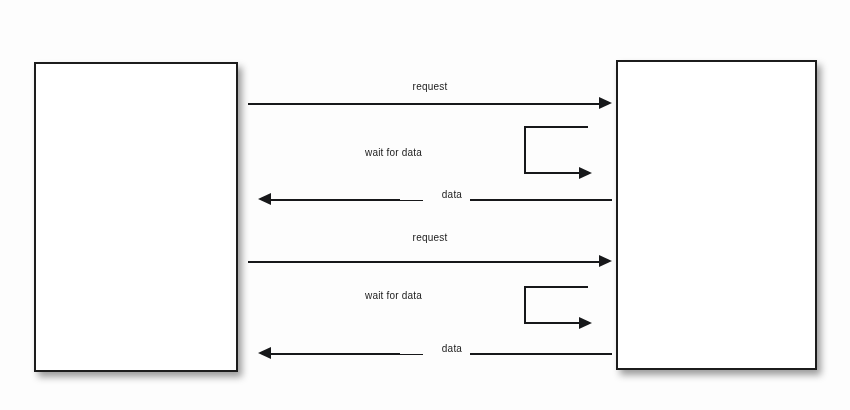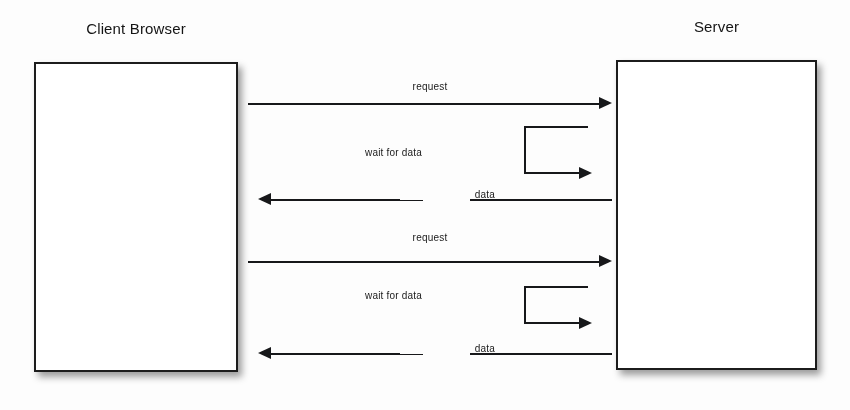--- a/index.html
+++ b/index.html
@@ -88,21 +88,21 @@
     color: #1a1a1a;
     white-space: nowrap;
     letter-spacing: 0.2px;
   }
   .msg-label.centered {
     text-align: center;
   }
   .msg-label.on-line {
     background: #fdfdfd;
     padding: 0 9px;
-    text-align: right;
+    text-align: center;
   }
 
   
   .self-loop {
     position: absolute;
   }
   .self-loop .seg {
     position: absolute;
     background: #17181a;
   }
@@ -111,23 +111,21 @@
   }
   .self-loop .seg.v {
     width: 2px;
   }
 </style>
 </head>
 <body>
 
 <div id="canvas">
 
-  <div class="participant-label" id="client-label">Client Browser</div>
 
-  <div class="participant-label" id="server-label">Server</div>
 
   <div class="participant-box" id="client-box"></div>
 
   <div class="participant-box" id="server-box"></div>
 
   <div class="message">
     <div class="msg-label centered" style="left:248px; top:81px; width:364px;">request</div>
     <div class="msg-line" style="left:248px; top:103px; width:352px;"></div>
     <div class="arrow-head right" style="left:599px; top:97px;"></div>
   </div>

